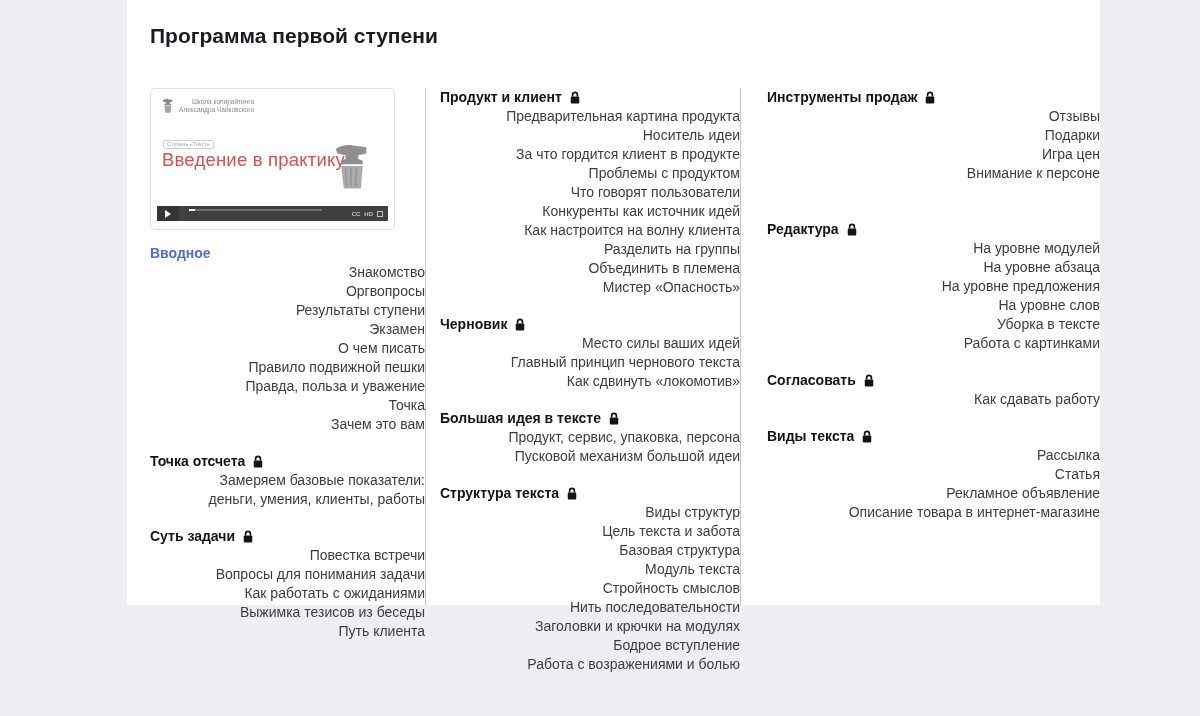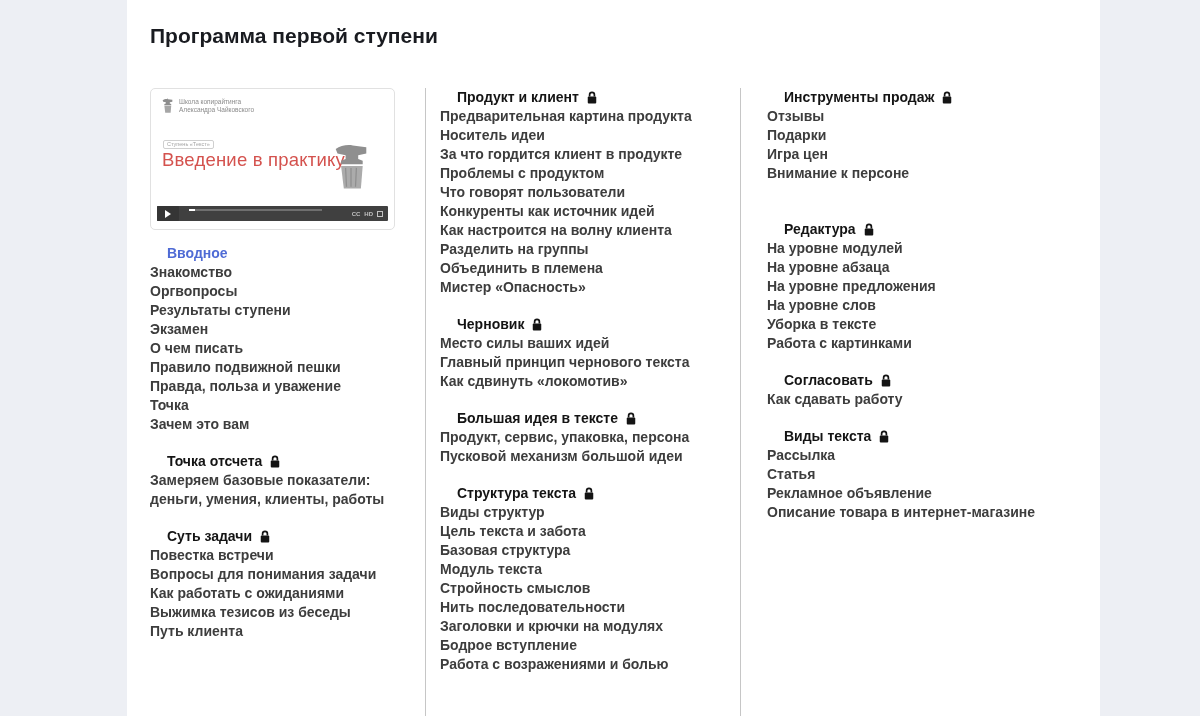--- a/index.html
+++ b/index.html
@@ -2,48 +2,48 @@
 <html style="--accent: #4f6bd5; --video-title: #d4524e; --divider: #c6c6c6;"><head>
 <meta charset="utf-8">
 <style>
   html,body{margin:0;padding:0}
   body{
     width:1200px;height:716px;overflow:hidden;position:relative;
     background:#edeff4;
     font-family:"Liberation Sans",sans-serif;
   }
   .card{
-    position:absolute;left:127px;top:0;width:973px;height:716px;
+    position:absolute;left:127px;top:0;width:973px;height:605px;
     background:#ffffff;
+    text-align:right;
   }
   .page-title{
     position:absolute;left:23px;top:24px;margin:0;
     font-size:21px;font-weight:600;color:#191b20;
   }
   .content{
     position:absolute;left:23px;top:88px;right:0;bottom:0;
     display:flex;
   }
   .col{box-sizing:border-box;}
   .col-1{width:275px;}
   .col-2{width:315px;border-left:1px solid var(--divider);padding-left:14px;}
   .col-3{flex:1;border-left:1px solid var(--divider);padding-left:26px;}
   .sections .section{margin-top:18px;}
   .sections .section:first-child{margin-top:0;}
   .sections .section.extra-gap{margin-top:37px;}
   .sec-header{
     display:flex;align-items:center;gap:7px;
     font-size:14px;font-weight:bold;color:#141414;line-height:19px;
     cursor:pointer;
-    margin-left:17px;
   }
   .sec-header.link .sec-label{color:var(--accent);}
   .item{
     font-size:14px;color:#3d3d3d;line-height:19px;
-    white-space:pre-line;cursor:pointer;font-weight:bold;
+    white-space:pre-line;cursor:pointer;
   }
   .lock{flex:0 0 auto;display:inline-block;margin-top:-1px;}
 
   
   .video-thumb{
     position:relative;width:243px;height:140px;margin-bottom:14px;
     background:#fff;border:1px solid #e1e1e1;border-radius:5px;
     cursor:pointer;
   }
   .vt-logo{position:absolute;left:9px;top:9px;display:flex;align-items:center;gap:4px;}

